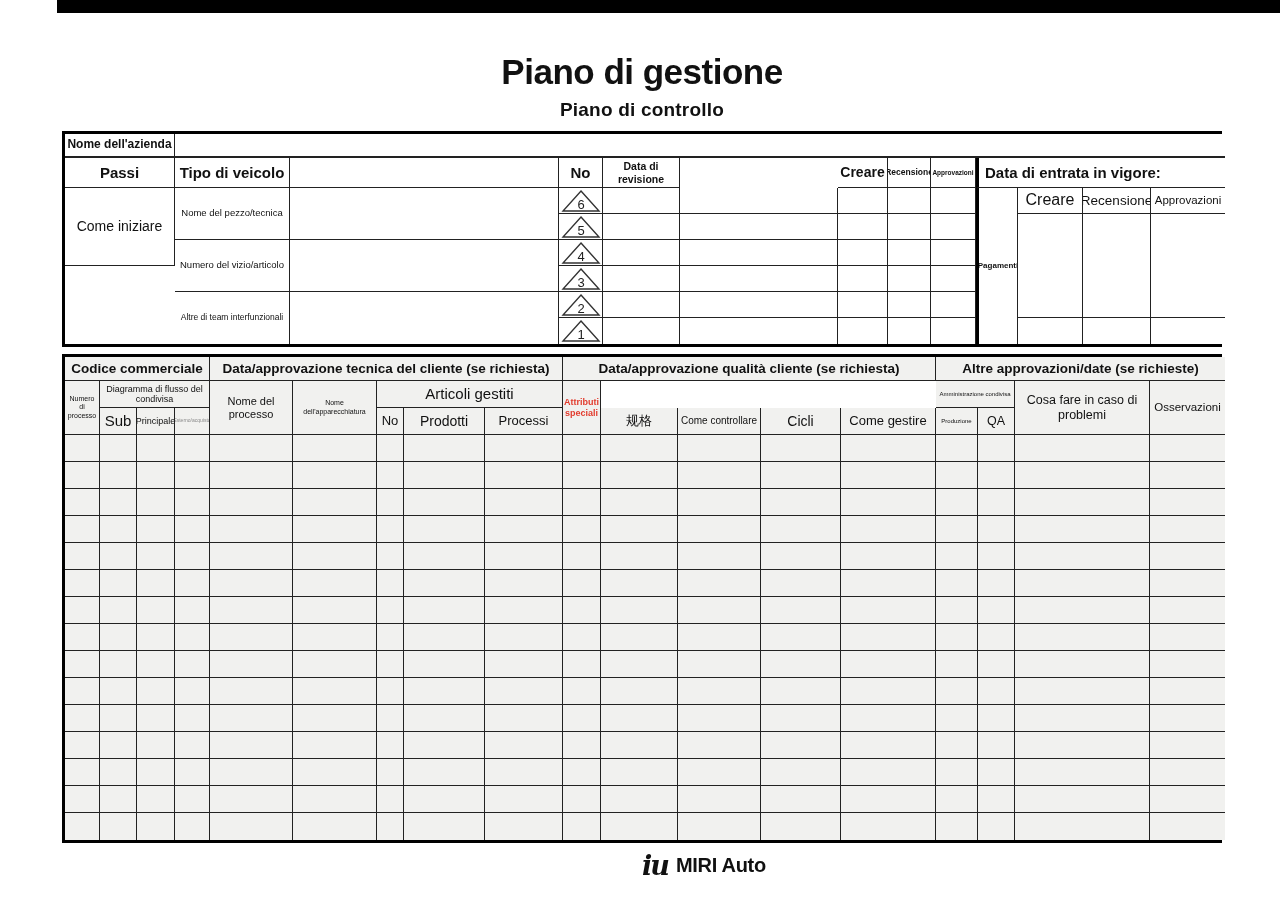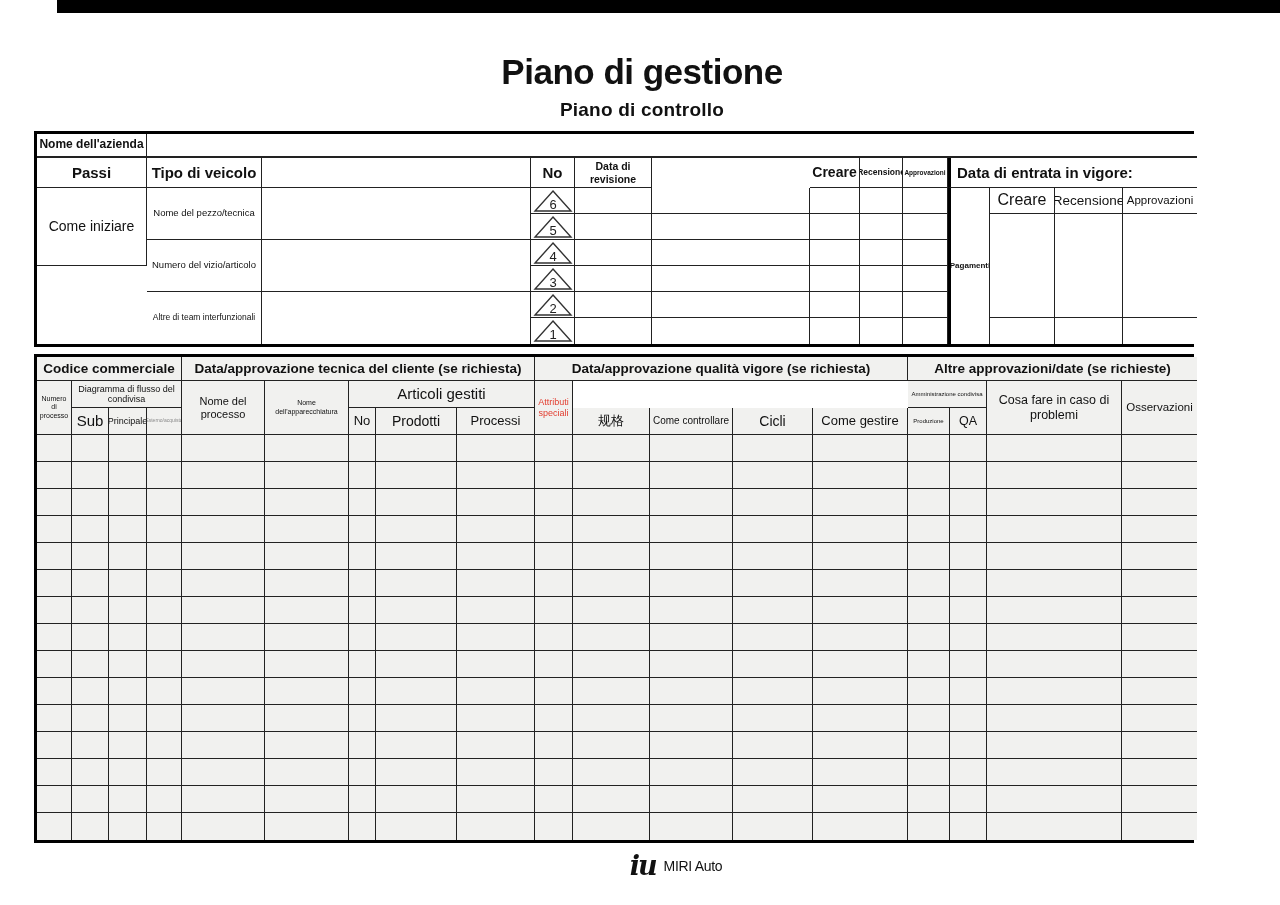--- a/index.html
+++ b/index.html
@@ -1,32 +1,32 @@
 <!DOCTYPE html>
 <html style="--accent-red: #e23c2e;"><head>
 <meta charset="utf-8">
 <style>
   html,body{margin:0;padding:0;background:#fff;}
   body{width:1280px;height:905px;position:relative;font-family:"Liberation Sans","DejaVu Sans",sans-serif;color:#111;overflow:hidden;}
   .topbar{position:absolute;left:57px;right:0;top:0;height:13px;background:#000;}
   .title-wrap{padding-top:52px;text-align:center;width:1284px;}
   .title-wrap h1{margin:0;font-size:35px;font-weight:800;letter-spacing:-0.5px;}
   .title-wrap h2{margin:7px 0 0 0;font-size:19px;font-weight:700;letter-spacing:0.2px;}
-  .sheet{margin:10px 0 0 34px;width:1160px;}
+  .sheet{margin:10px 0 0 62px;width:1160px;}
 
   
   .grid{display:grid;border:3px solid #000;box-sizing:content-box;}
   .c{border-right:1.2px solid #222;border-bottom:1.2px solid #222;display:flex;align-items:center;justify-content:center;text-align:center;line-height:1.15;overflow:hidden;box-sizing:border-box;background:#fff;}
   .no-r{border-right:none;}
   .no-b{border-bottom:none;}
   .b{font-weight:700;}
   .hv-b{border-bottom-width:2px;}
   .thick-l{border-left:3px solid #000;}
   .left{justify-content:flex-start;text-align:left;padding-left:6px;}
-  .red{color:var(--accent-red,#e23c2e);}
+  .red{color:var(--accent-red,#e23c2e);font-weight:bold;}
   .gray{color:#8a8a8a;}
 
   
   .t1{grid-template-columns:110px 115px 269px 44px 77px 158px 50px 43px 45px 42px 65px 68px 74px;
       grid-template-rows:24px 30px repeat(6,26px);}
   .t1 .f12{font-size:12px;} .t1 .f15{font-size:15px;} .t1 .f14{font-size:14px;}
   .t1 .f11{font-size:10.5px;} .t1 .f9{font-size:8.5px;} .t1 .f6{font-size:6.5px;}
   .t1 .f10{font-size:9.5px;} .t1 .f13{font-size:12.5px;} .t1 .f8{font-size:8px;}
   .t1 .f16{font-size:16px;font-weight:400;} .t1 .f14n{font-size:13.5px;font-weight:400;} .t1 .f12n{font-size:11.5px;font-weight:400;}
   .tri-svg{display:block;}
@@ -38,21 +38,21 @@
   .t2 .c{background:#f1f1ef;}
   .t2 .band{font-size:13.5px;font-weight:700;}
   .t2 .f7{font-size:7px;} .t2 .f9{font-size:9px;} .t2 .f15{font-size:15px;}
   .t2 .f11{font-size:11px;} .t2 .f13{font-size:13px;} .t2 .f14{font-size:14px;}
   .t2 .f10{font-size:10px;} .t2 .f12{font-size:12.5px;} .t2 .f6{font-size:6px;}
   .t2 .f4{font-size:5px;} .t2 .f115{font-size:11.5px;}
   .t2 .pad{padding:0 2px;}
 
   .footer{margin-top:9px;text-align:center;width:1284px;display:flex;align-items:center;justify-content:center;gap:8px;}
   .logo-glyph{font-family:"DejaVu Serif",serif;font-style:italic;font-weight:900;font-size:27px;letter-spacing:-2px;line-height:1;}
-  .logo-text{font-size:14px;font-weight:400;letter-spacing:-0.3px;}
+  .logo-text{font-size:20px;font-weight:700;letter-spacing:-0.3px;}
 </style>
 </head>
 <body>
 
 <div class="topbar"></div>
 
 <div class="title-wrap">
   <h1>Piano di gestione</h1>
   <h2>Piano di controllo</h2>
 </div>
@@ -158,21 +158,21 @@
       <div class="c no-b" style="grid-area: 8 / 5 / 9 / 6;"></div>
       <div class="c no-b" style="grid-area: 8 / 6 / 9 / 7;"></div>
       <div class="c no-b" style="grid-area: 8 / 7 / 9 / 8;"></div>
       <div class="c no-b" style="grid-area: 8 / 8 / 9 / 9;"></div>
       <div class="c no-b" style="grid-area: 8 / 9 / 9 / 10;"></div>
     </div>
 
   <div class="grid t2" id="t2-grid">
     <div class="c band" style="grid-area:1/1/2/5">Codice commerciale</div>
     <div class="c band pad" style="grid-area:1/5/2/10">Data/approvazione tecnica del cliente (se richiesta)</div>
-    <div class="c band pad" style="grid-area:1/10/2/15">Data/approvazione qualità vigore (se richiesta)</div>
+    <div class="c band pad" style="grid-area:1/10/2/15">Data/approvazione qualità cliente (se richiesta)</div>
     <div class="c band pad no-r" style="grid-area:1/15/2/19">Altre approvazioni/date (se richieste)</div>
 
     <div class="c f7 pad" style="grid-area:2/1/4/2">Numero di processo</div>
     <div class="c f9 pad" style="grid-area:2/2/3/5">Diagramma di flusso del condivisa</div>
     <div class="c f15" style="grid-area:3/2/4/3">Sub</div>
     <div class="c f9" style="grid-area:3/3/4/4">Principale</div>
     <div class="c f4 gray pad" style="grid-area:3/4/4/5">Esterno/acquisto</div>
     <div class="c f11 pad" style="grid-area:2/5/4/6">Nome del processo</div>
     <div class="c f7 pad" style="grid-area:2/6/4/7">Nome dell'apparecchiatura</div>
     <div class="c f15" style="grid-area:2/7/3/10">Articoli gestiti</div>

